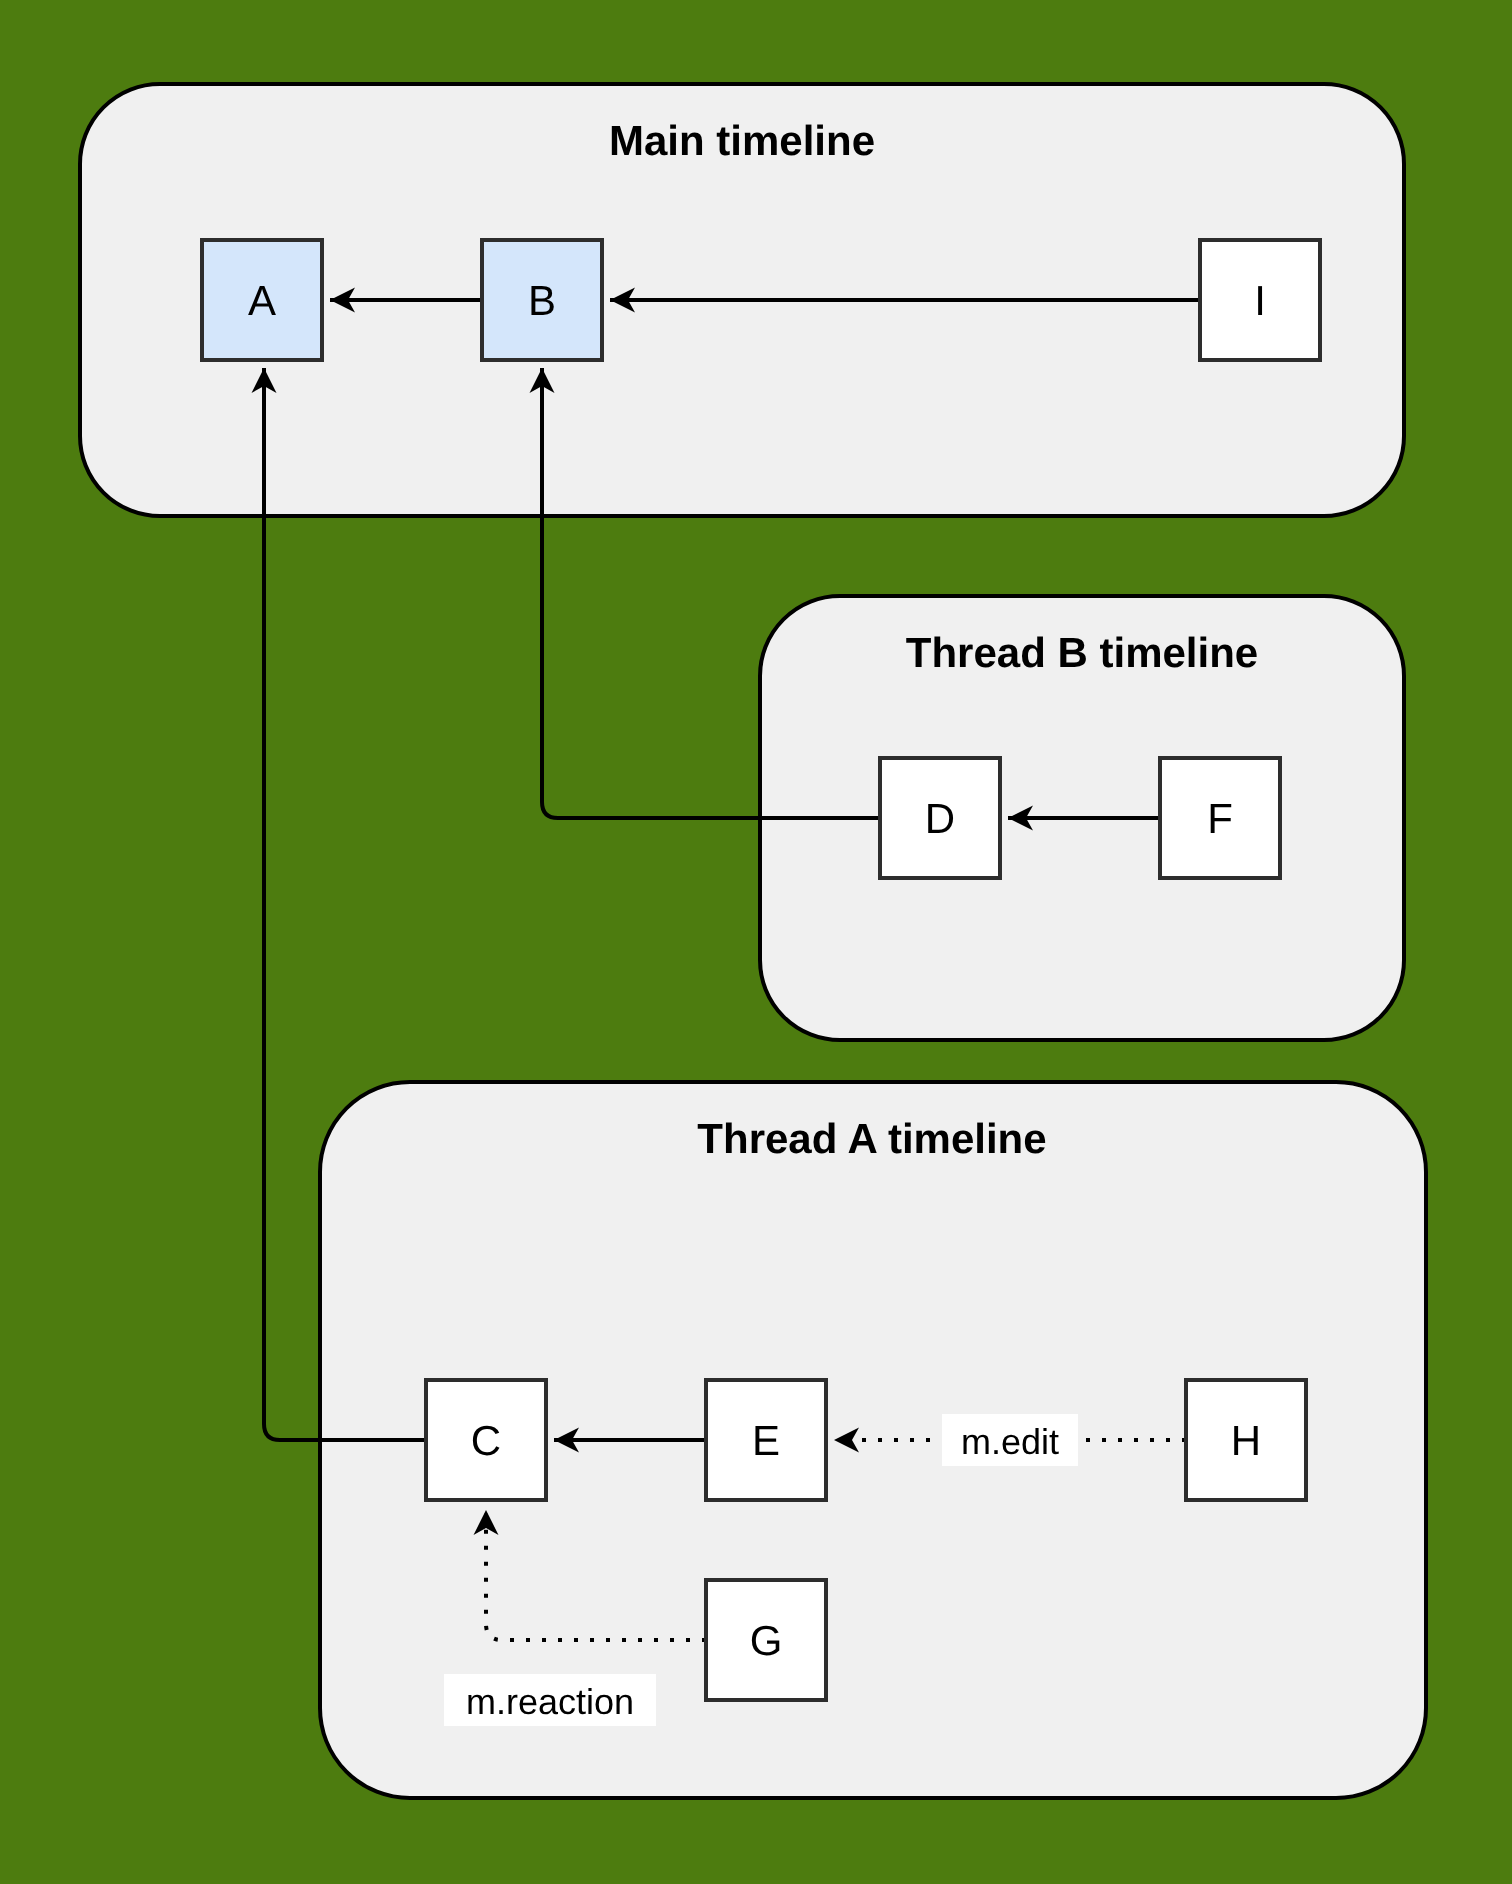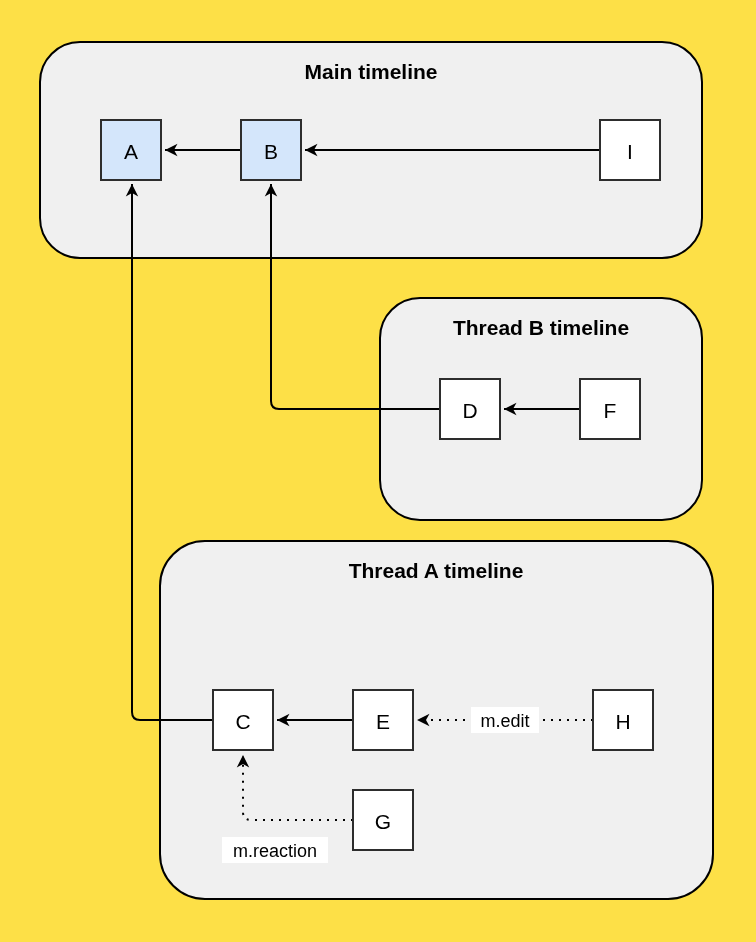--- a/index.html
+++ b/index.html
@@ -5,21 +5,21 @@
   html, body {
     margin: 0;
     padding: 0;
     background: #ffffff;
     font-family: "Liberation Sans", sans-serif;
   }
   #canvas-wrap {
     width: 756px;
     height: 942px;
     position: relative;
-    background: #fde047;
+    background: #4d7c0f;
   }
   svg { display: block; }
   .container-box {
     stroke: #000000;
     stroke-width: 2;
   }
   .node-box {
     stroke: #2d2d2d;
     stroke-width: 2;
   }

